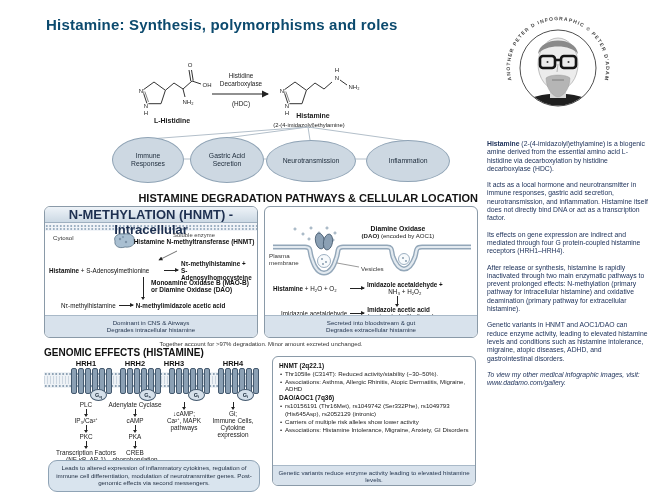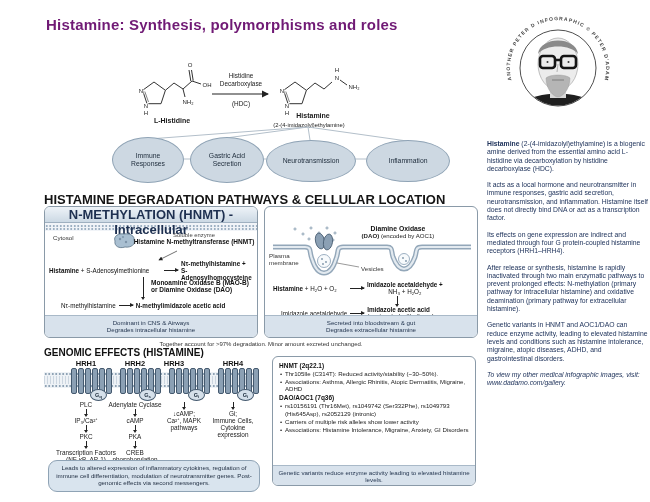--- a/index.html
+++ b/index.html
@@ -2,29 +2,29 @@
 <html><head>
 <meta charset="utf-8">
 <style>
   html,body{margin:0;padding:0}
   body{width:650px;height:502px;background:#ffffff;position:relative;
        font-family:"Liberation Sans",sans-serif;overflow:hidden}
   .abs{position:absolute}
   .b{font-weight:bold}
   .pl{white-space:pre-line}
 
-  #title{left:46px;top:16px;font-size:15px;font-weight:bold;color:#701a75;letter-spacing:.2px}
+  #title{left:46px;top:16px;font-size:15px;font-weight:bold;color:#0c4a6e;letter-spacing:.2px}
 
   
   .role{position:absolute;border:1.5px solid #8fa3b5;border-radius:50%;background:#cdd8e2;
         display:flex;align-items:center;justify-content:center;text-align:center;
         font-size:6.8px;line-height:7.6px;color:#22303f}
 
   
-  #deg-title{left:44px;top:192px;width:434px;text-align:left;font-size:13px;font-weight:bold;color:#141414}
+  #deg-title{left:44px;top:192px;width:434px;text-align:right;font-size:11px;font-weight:bold;color:#141414}
   .panel{position:absolute;top:206px;width:214px;height:132px;background:#fff;border:1.2px solid #8a9aa8;
          border-radius:6px;box-sizing:border-box;overflow:hidden}
   .phead{height:15px;line-height:15px;text-align:center;font-size:13px;font-weight:bold;color:#1e3050;
          background:linear-gradient(#eef3f8,#ccd9e4);border-bottom:1px solid #9fb0c0}
   .memstrip{height:8px;background-color:#f1f4f8;
      background-image:radial-gradient(#9db0c2 1px,rgba(0,0,0,0) 1.3px),radial-gradient(#9db0c2 1px,rgba(0,0,0,0) 1.3px);
      background-size:3.5px 4px,3.5px 4px;background-position:0 .5px,0 4px;background-repeat:repeat-x}
   .rx{position:absolute;display:flex;align-items:center;font-size:6.3px;line-height:7px;color:#111}
   .rx .line{display:block}
   .harrow{flex:0 0 14px;height:1px;background:#222;position:relative;margin:0 3px;align-self:center}

